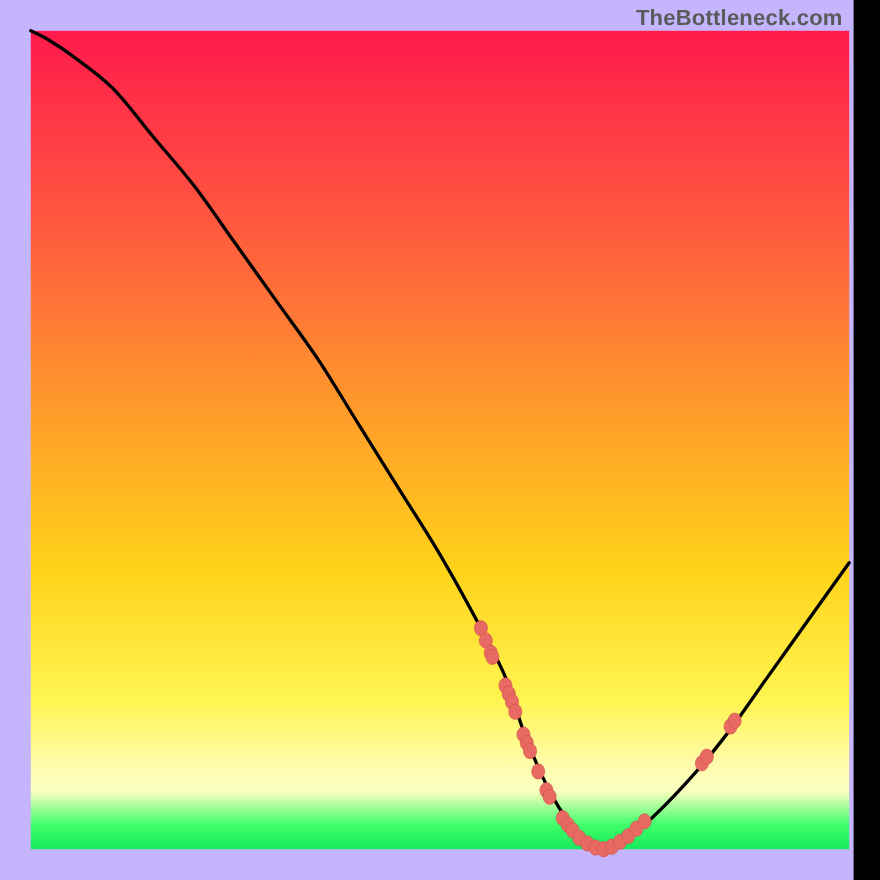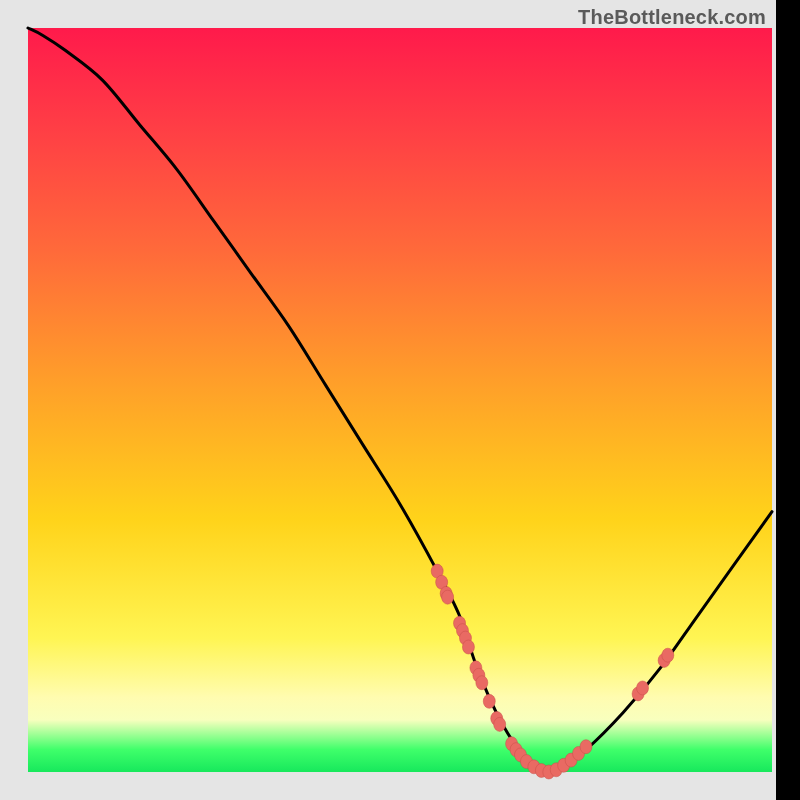--- a/index.html
+++ b/index.html
@@ -10,21 +10,21 @@
     background: #000;
     font-family: Arial, Helvetica, sans-serif;
     overflow: hidden;
   }
   .frame {
     position: absolute;
     left: 0;
     top: 0;
     width: 776px;
     height: 800px;
-    background: #e5e5e5;
+    background: #c4b5fd;
   }
   .watermark {
     position: absolute;
     top: 6px;
     right: 10px;
     color: #5a5a5a;
     font-size: 20px;
     font-weight: 600;
     letter-spacing: 0.2px;
     user-select: none;

